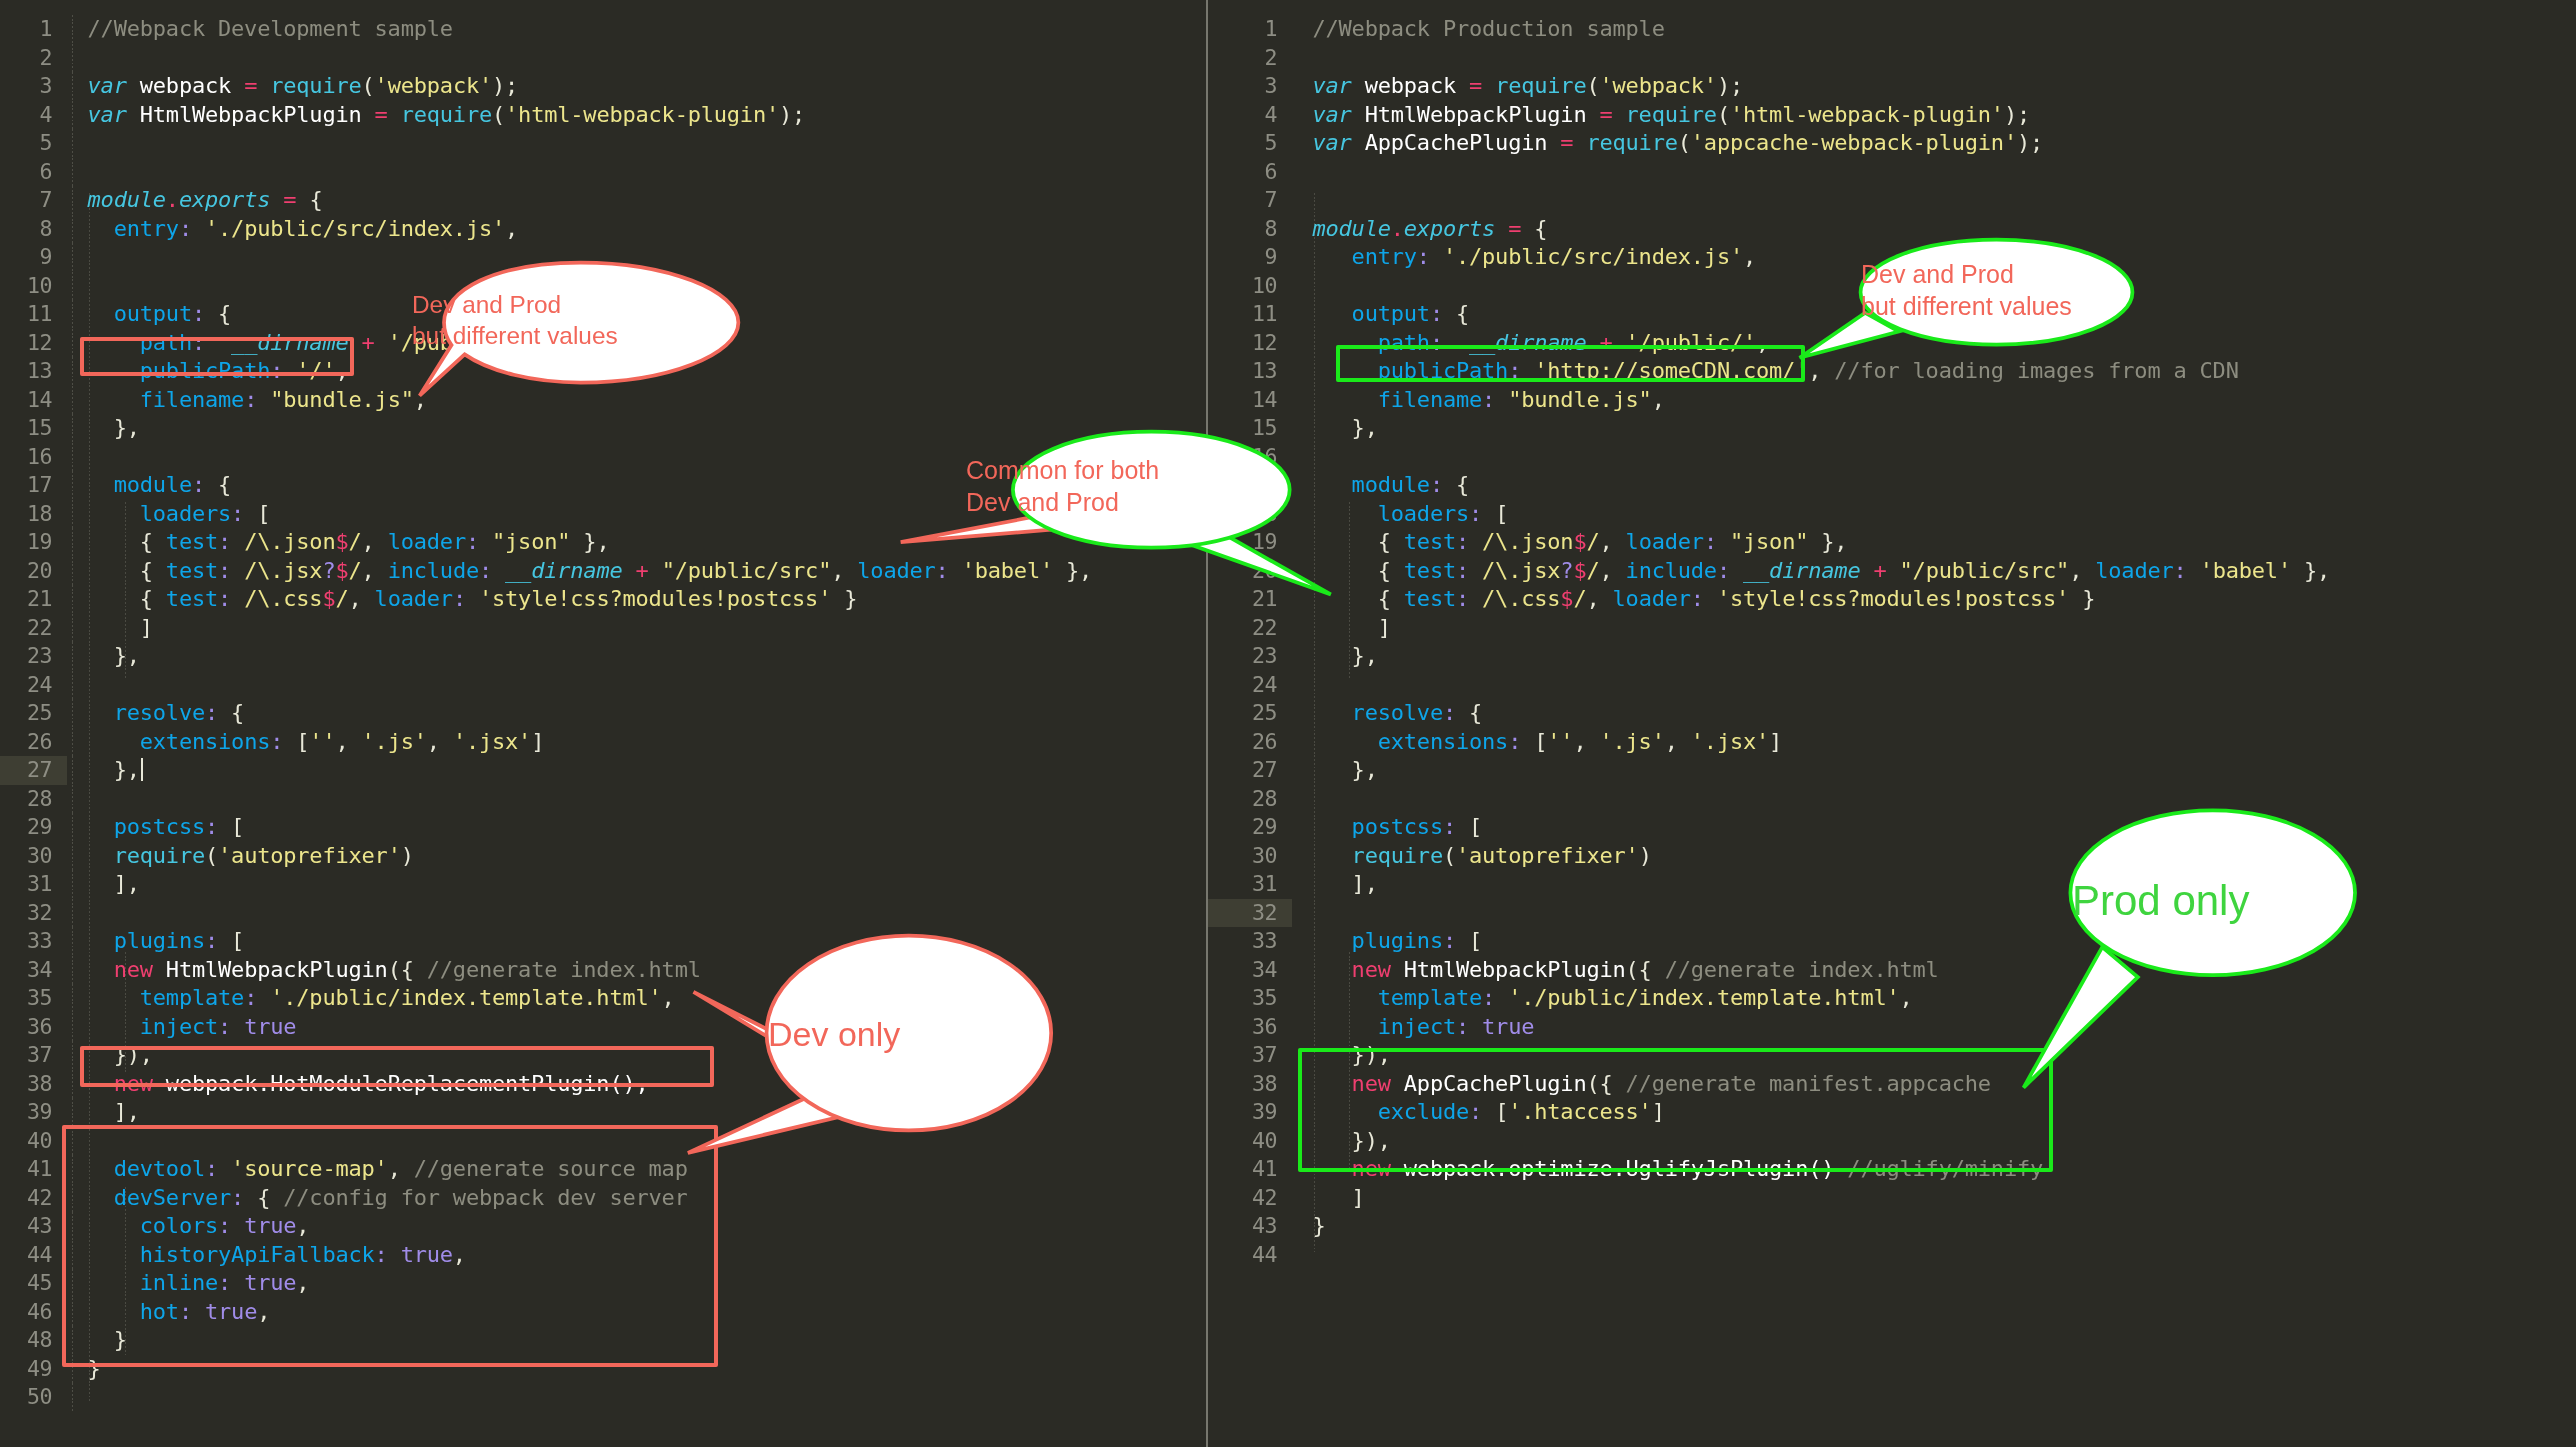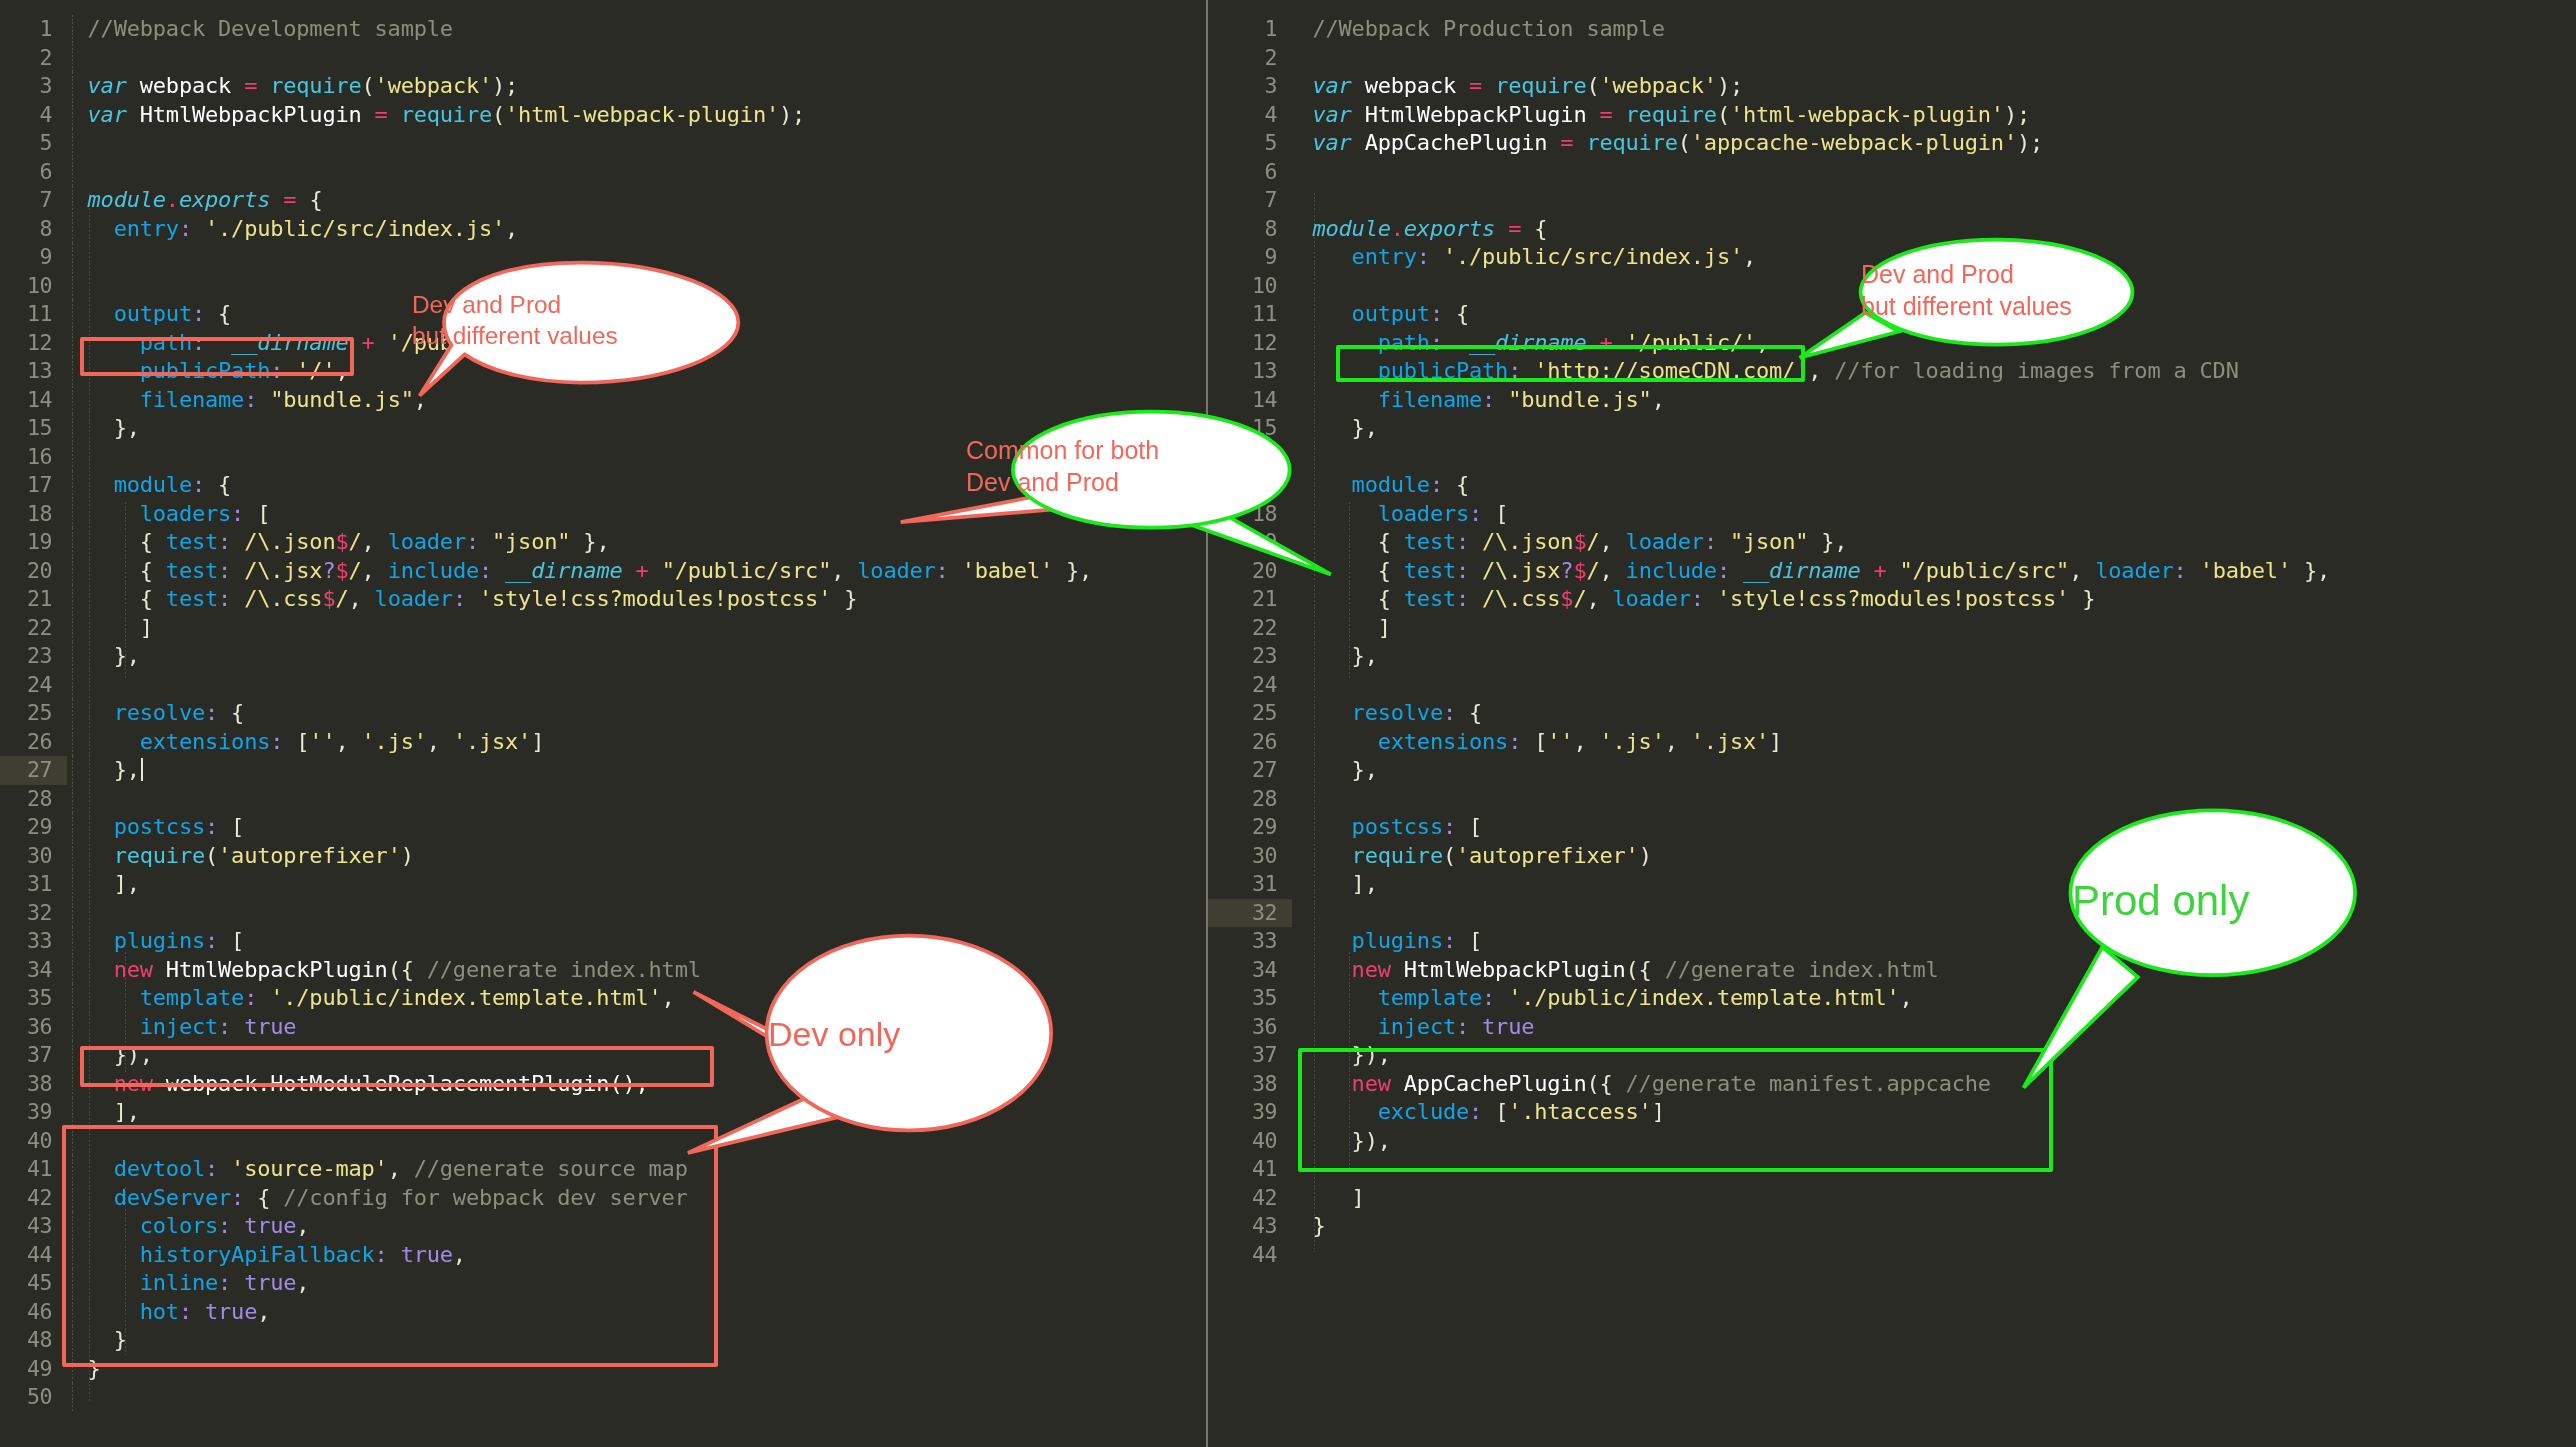--- a/index.html
+++ b/index.html
@@ -534,20 +534,21 @@
           <div class="code">     <span class="prop">exclude</span><span class="col">:</span> <span class="pun">[</span><span class="str">'.htaccess'</span><span class="pun">]</span></div>
         </div>
 <div class="row">
           <div class="ln">40</div>
           <div class="gut"></div>
           <div class="code">   <span class="pun">}),</span></div>
         </div>
 <div class="row">
           <div class="ln">41</div>
           <div class="gut"></div>
+          <div class="code">   <span class="nw">new</span> <span class="wht">webpack.optimize.UglifyJsPlugin()</span> <span class="cm">//uglify/minify</span></div>
         </div>
 <div class="row">
           <div class="ln">42</div>
           <div class="gut"></div>
           <div class="code">   <span class="pun">]</span></div>
         </div>
 <div class="row">
           <div class="ln">43</div>
           <div class="gut"></div>
           <div class="code"><span class="pun">}</span></div>
@@ -576,21 +577,21 @@
       <g filter="none">
         <path d="M180 8 C272 8 348 38 348 72 C348 106 272 136 180 136 C128 136 82 124 56 106 L8 150 L42 96 C36 88 34 80 34 72 C34 38 88 8 180 8 Z" fill="#ffffff" stroke="#f2675a" stroke-width="4"></path>
       </g>
     </svg>
     <div class="bubtxt" style="top:34px;left:0;color:#f2675a;font-size:24.4px;">
       <span>Dev and Prod</span><br>
       <span>but different values</span>
     </div>
   </div>
 
-  <div class="bub" style="left:947px;top:408px;width:394px;height:178px;">
+  <div class="bub" style="left:947px;top:428px;width:394px;height:178px;">
     <svg width="431" height="187" viewBox="0 0 460 200">
 
       <path d="M108 92 L-50 122 L120 108 Z" fill="#ffffff" stroke="#f2675a" stroke-width="4"></path>
 
       <path d="M300 116 L410 178 L252 122 Z" fill="#ffffff" stroke="#1aea1a" stroke-width="4"></path>
       <ellipse cx="218" cy="66" rx="148" ry="62" fill="#ffffff" stroke="#1aea1a" stroke-width="4"></ellipse>
     </svg>
     <div class="bubtxt" style="top:26px;left:19px;width:375px;color:#f2675a;font-size:25px;">
       <span>Common for both</span><br>
       <span>Dev and Prod</span>

